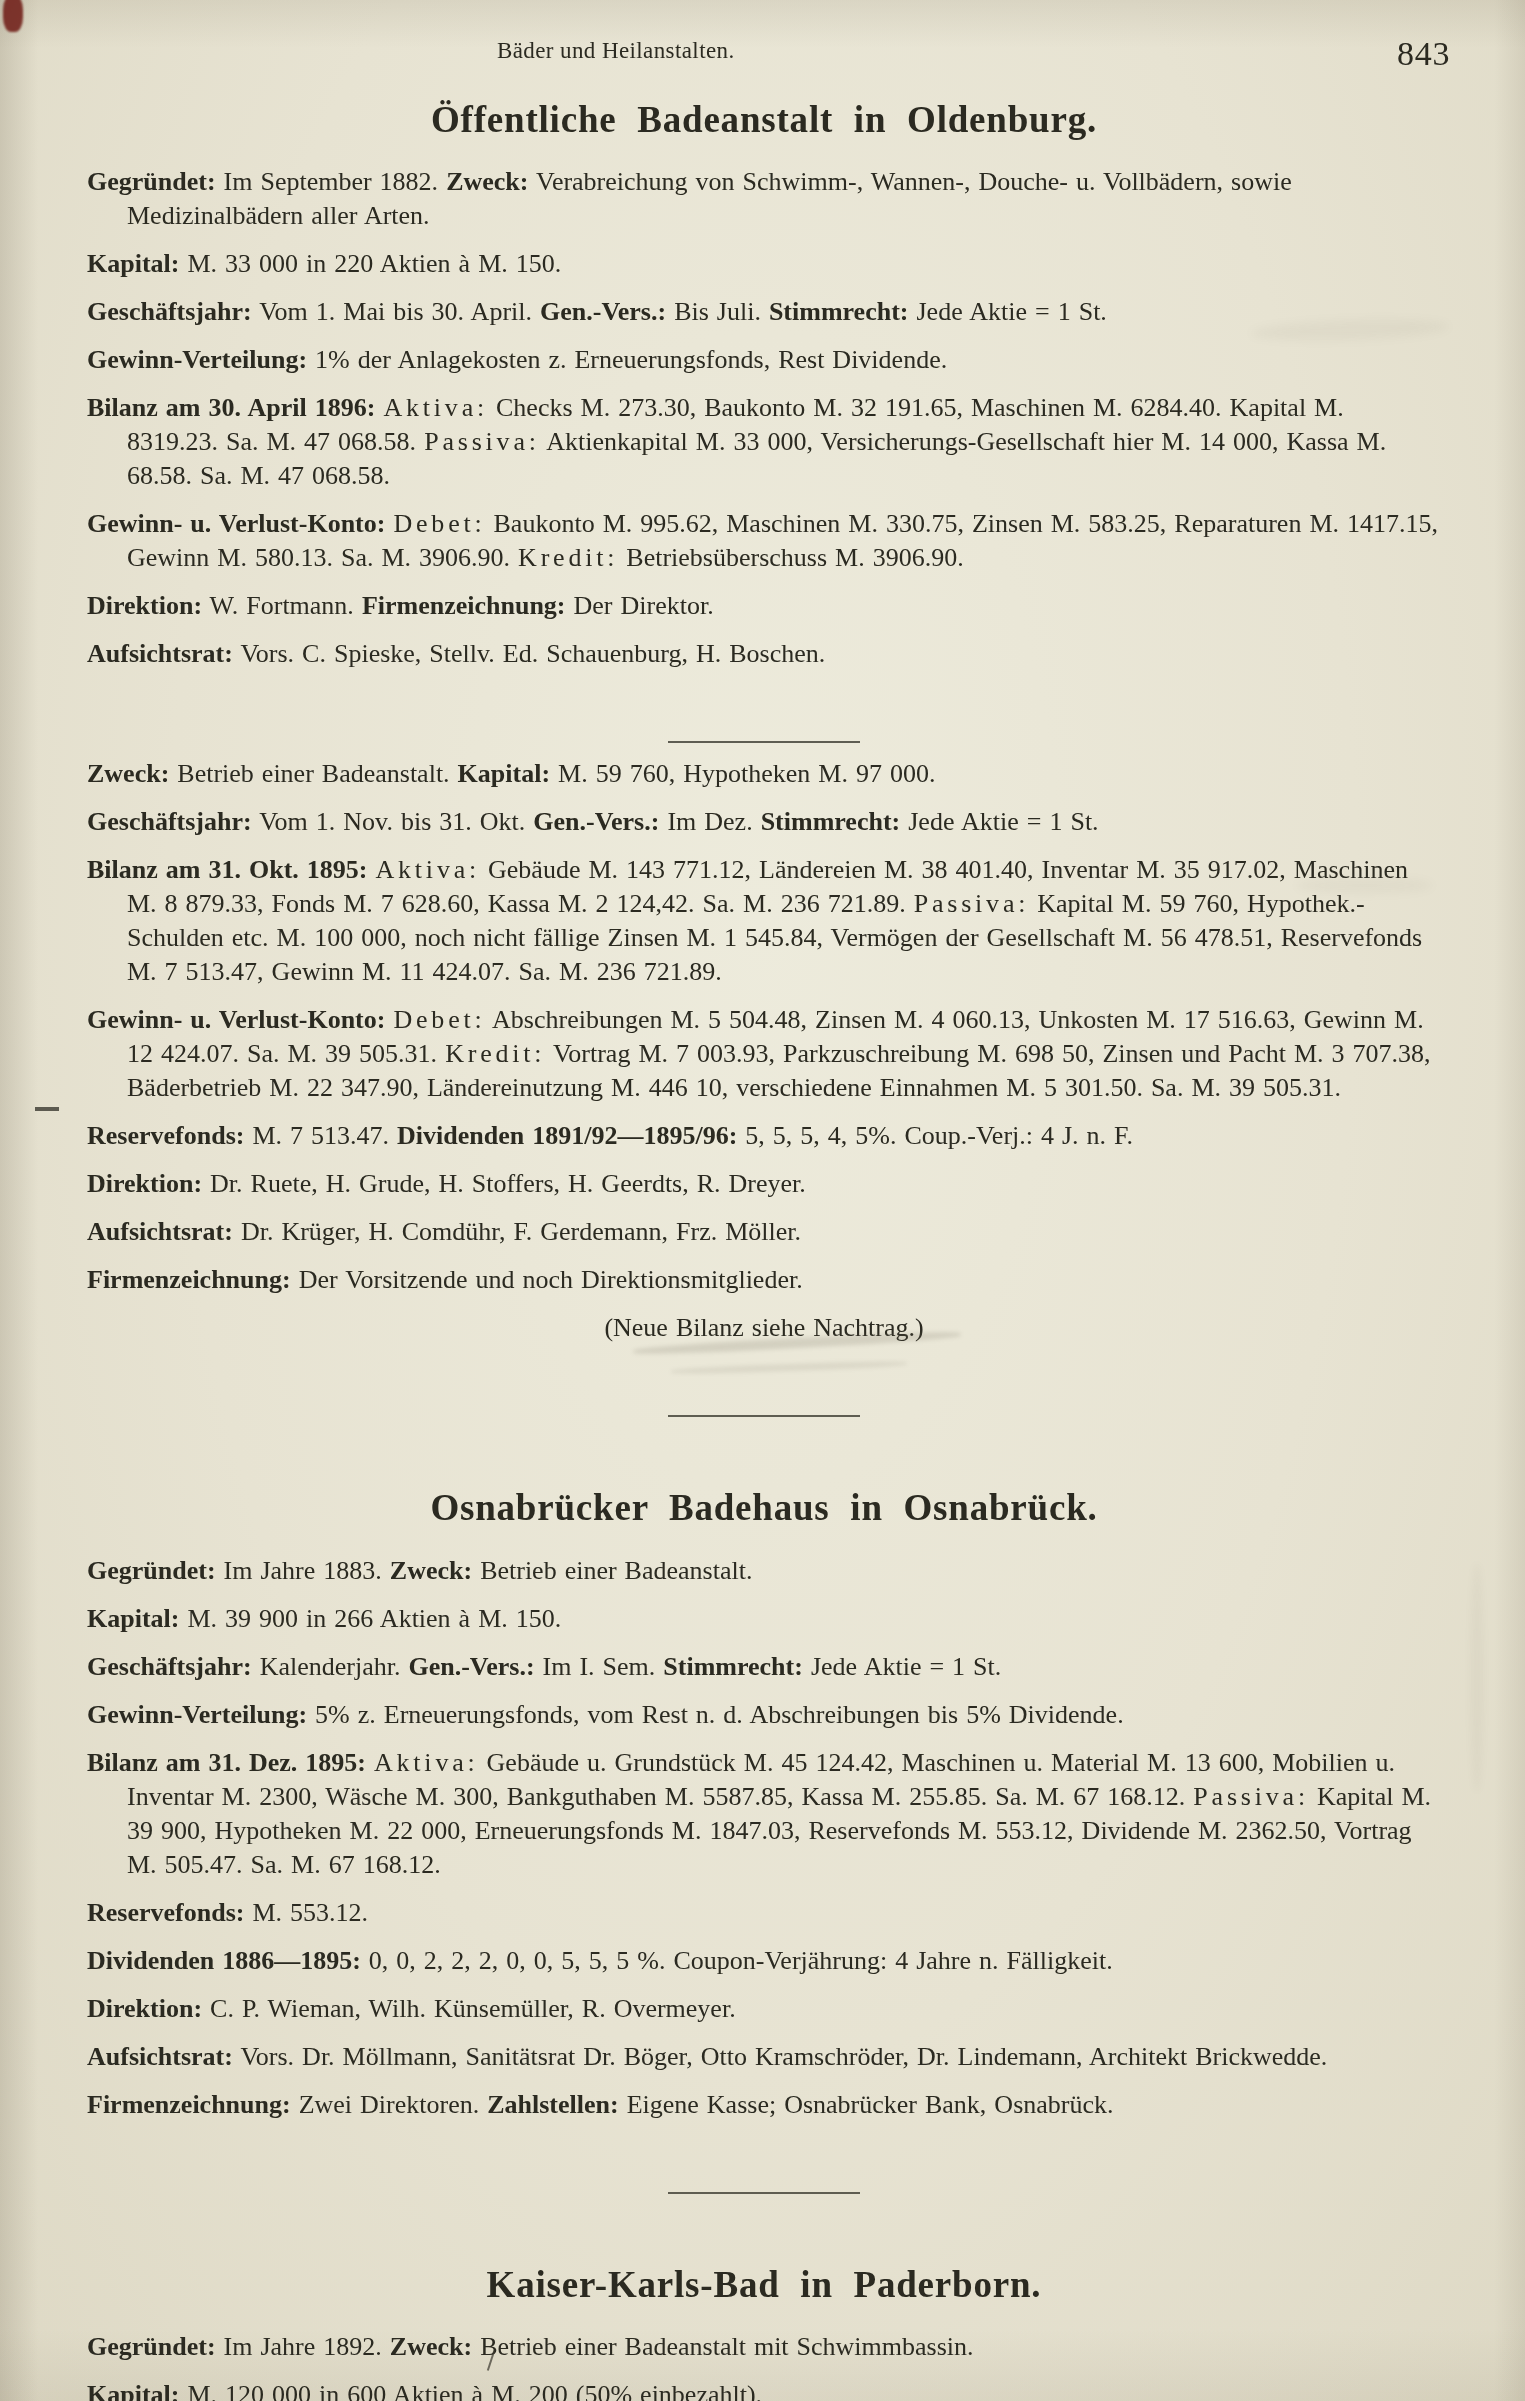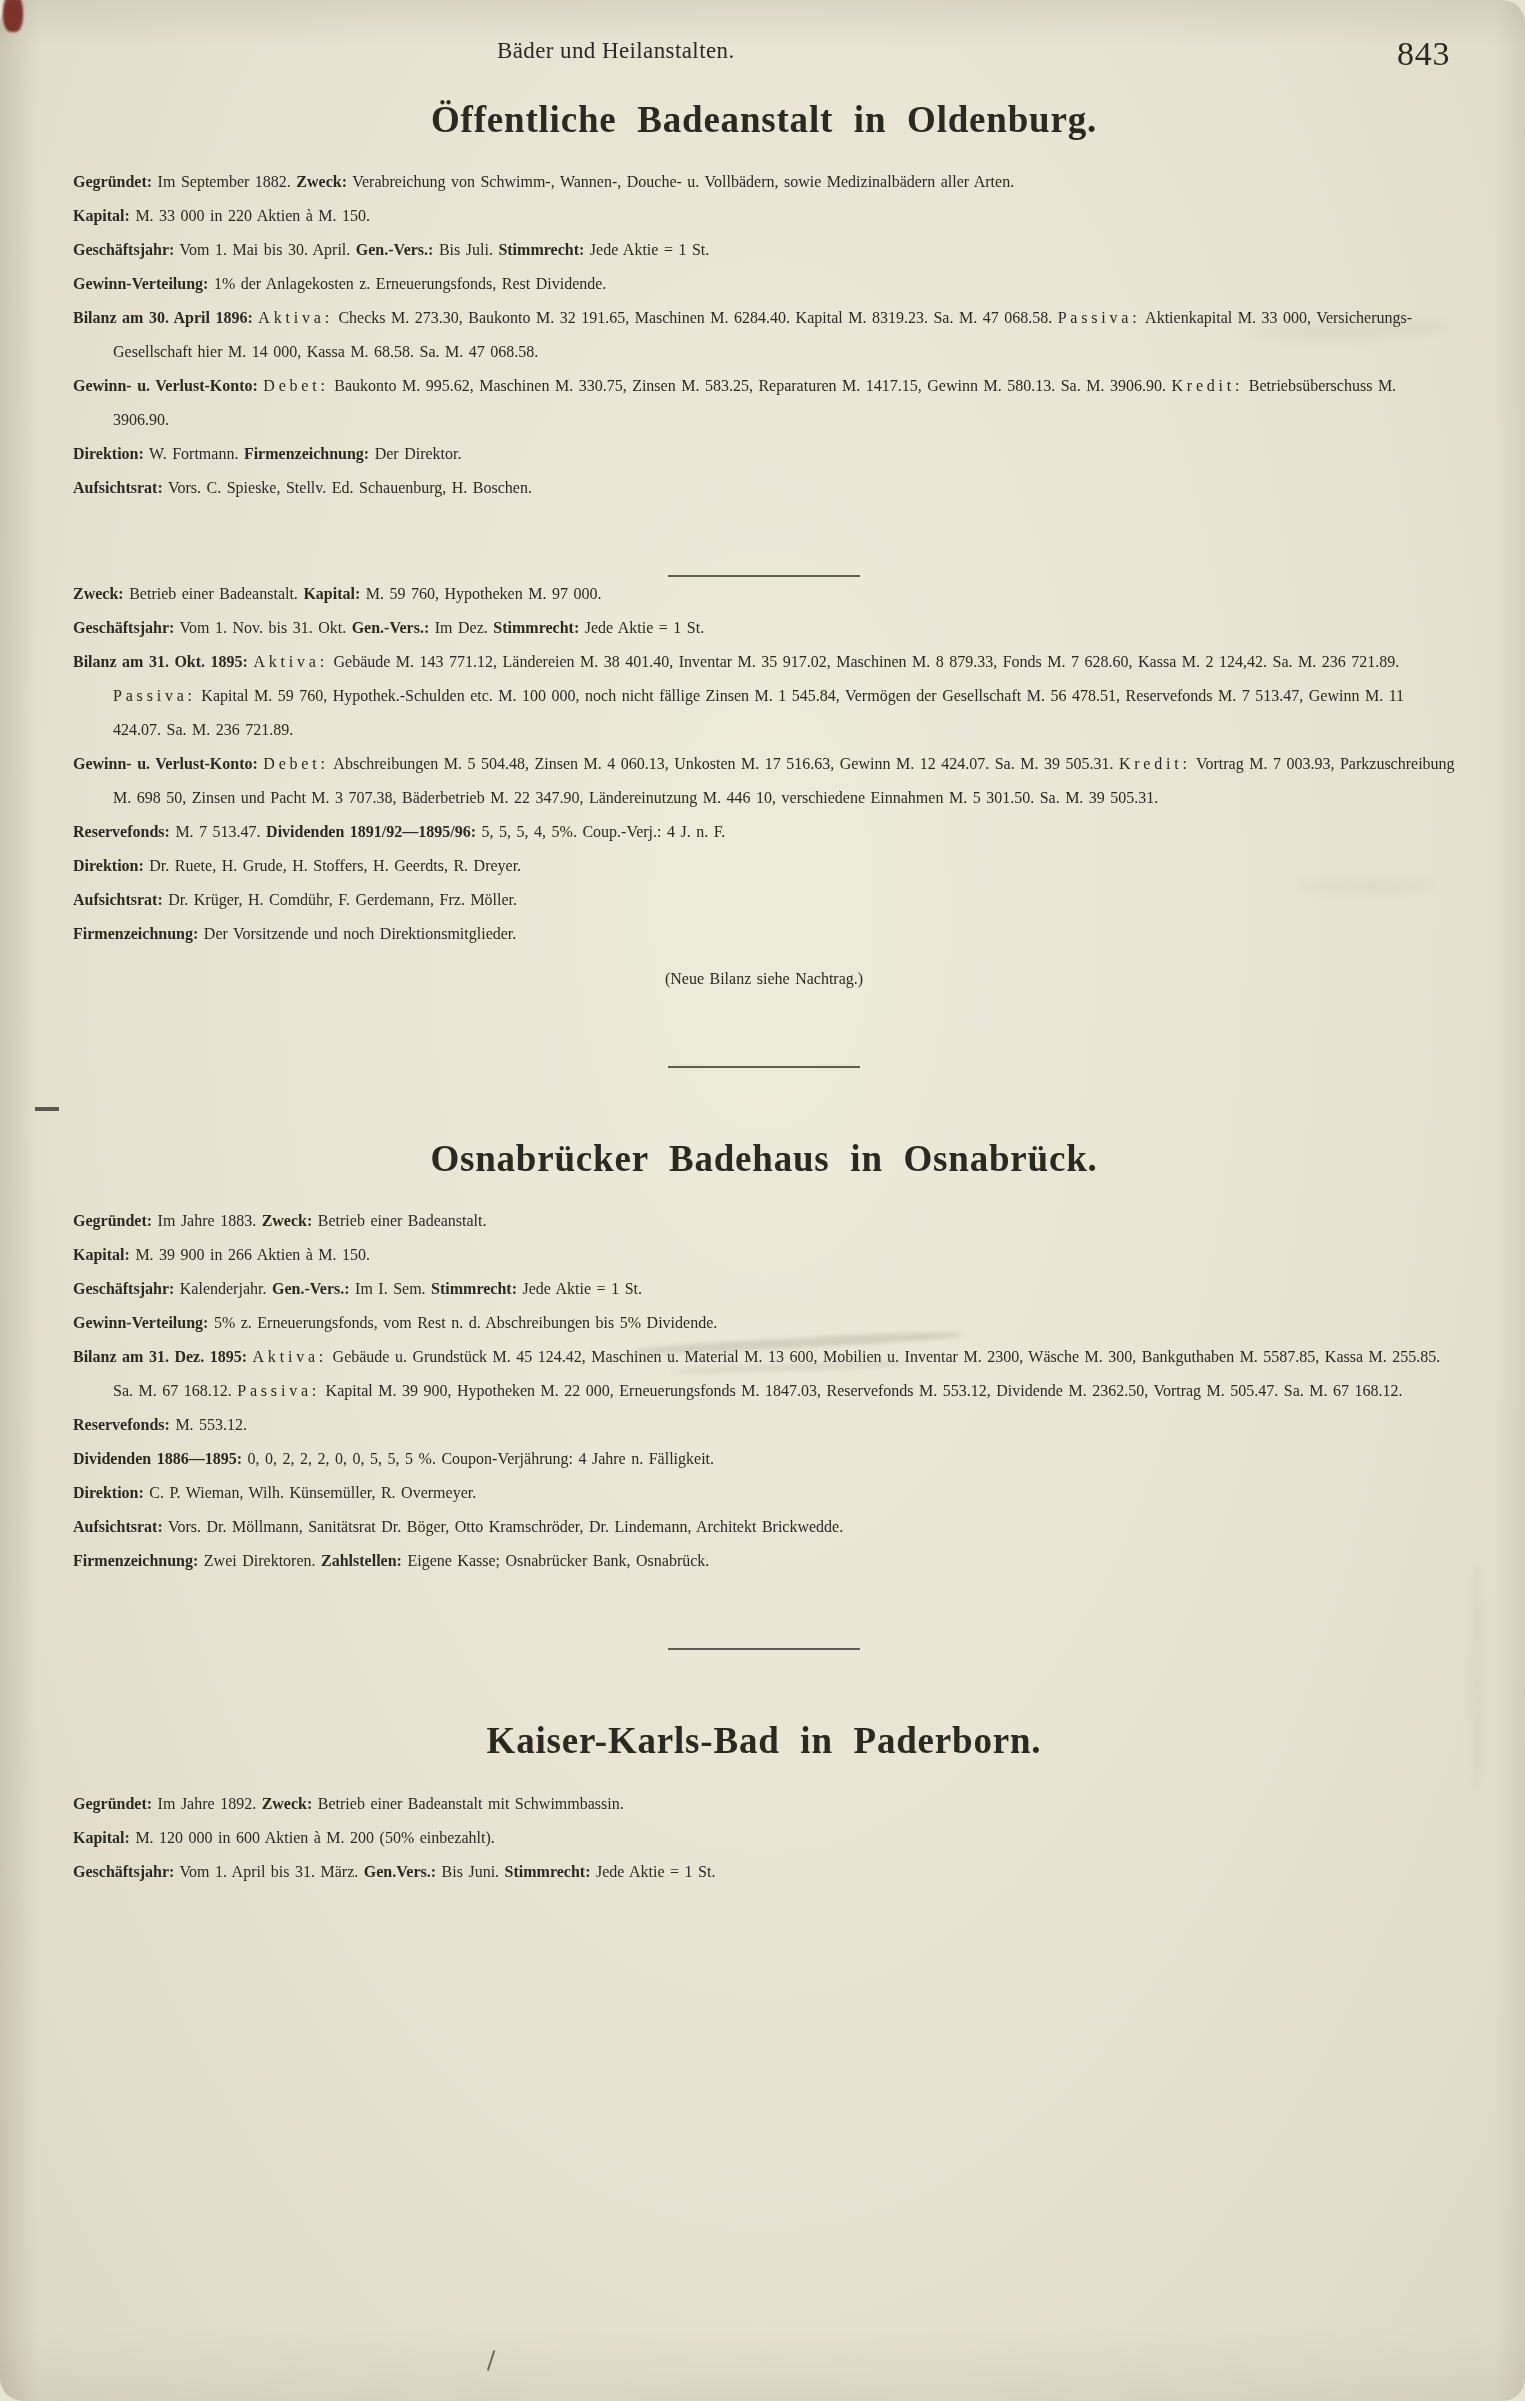--- a/index.html
+++ b/index.html
@@ -16,21 +16,20 @@
     position: absolute;
     inset: 0;
     box-sizing: border-box;
     padding: 38px 70px 0 73px;
     background:
       linear-gradient(90deg, rgba(110,100,80,.20) 0%, rgba(110,100,80,0) 2.5%),
       linear-gradient(270deg, rgba(110,100,80,.12) 0%, rgba(110,100,80,0) 2%),
       linear-gradient(180deg, rgba(130,120,95,.14) 0%, rgba(130,120,95,0) 2%),
       linear-gradient(0deg, rgba(130,120,95,.10) 0%, rgba(130,120,95,0) 3%),
       radial-gradient(ellipse at 50% 38%, #edebdc 0%, #e7e3d2 55%, #ded9c5 100%);
-    border-radius: 23px;
   }
   .page-header {
     position: relative;
     height: 40px;
     font-size: 23px;
   }
   .running-title {
     position: absolute;
     left: 424px;
     top: 0;
@@ -47,22 +46,22 @@
     text-align: center;
     font-size: 37px;
     font-weight: 700;
     letter-spacing: 0.8px;
     word-spacing: 10.7px;
     margin: 69px 0 24.4px 0;
     line-height: 43px;
   }
   .entry-section:first-child .section-title { margin-top: 20px; text-align: center; }
   .para {
-    margin: 0;
-    font-size: 16px;
+    margin: 14px;
+    font-size: 26px;
     line-height: 34px;
     word-spacing: 1.5px;
     padding-left: 40px;
     text-indent: -40px;
     text-align: left;
   }
   .para.center {
     text-align: center;
     padding-left: 0;
     text-indent: 0;

